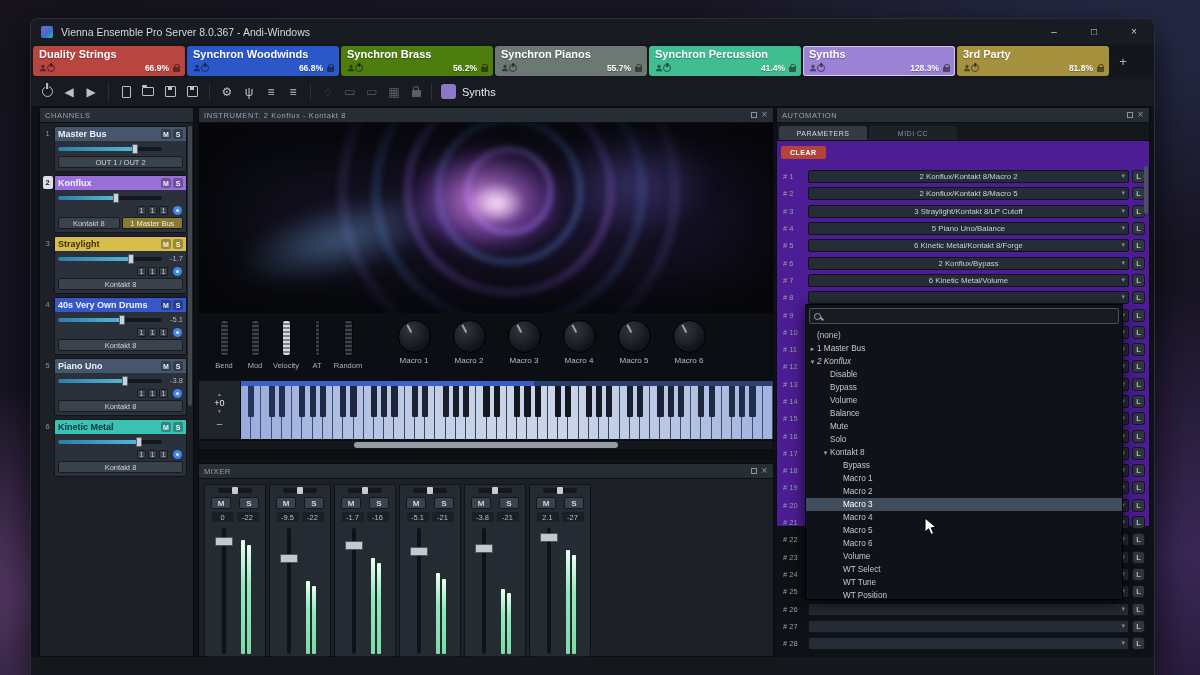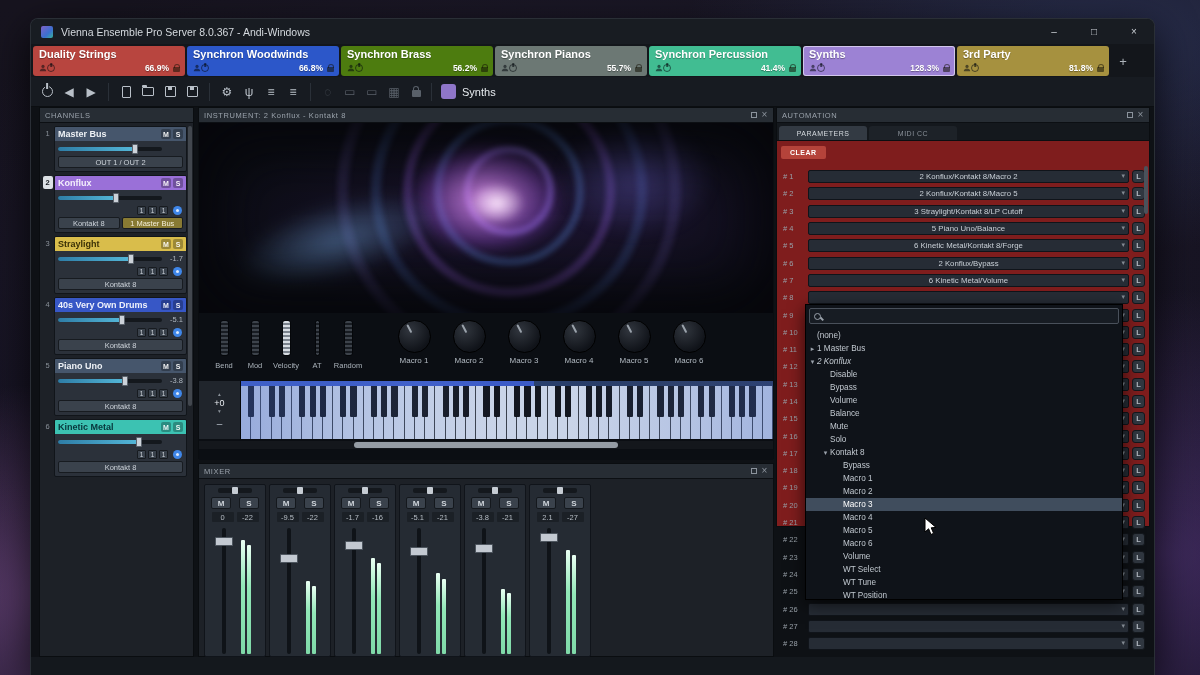--- a/index.html
+++ b/index.html
@@ -126,21 +126,21 @@
 .ms{display:flex;gap:8px;margin-bottom:3px}
 .msb{width:20px;height:12px;background:#3a424c;border:1px solid #14181d;border-radius:2px;color:#ced4da;font-size:8px;font-weight:bold;display:flex;align-items:center;justify-content:center}
 .nums{display:flex;gap:3px;margin-bottom:4px}
 .num{min-width:22px;height:10px;background:#1b2026;border-radius:1px;color:#b6bdc5;font-size:7.5px;display:flex;align-items:center;justify-content:center}
 .farea{position:relative;width:100%;flex:1}
 .ftrack{position:absolute;left:17px;top:2px;bottom:2px;width:4px;background:#0f1318;border-radius:2px;display:block}
 .fhandle{position:absolute;left:10px;width:18px;height:9px;background:#c3c9d1;border-radius:1px;border:1px solid #4e565f;z-index:2;display:block}
 .meter{position:absolute;bottom:2px;width:4px;border-radius:1px;background:linear-gradient(180deg,#eafff3,#92e8b8 40%,#7fd9a8);display:block}
 .meter.ml{left:36px}.meter.mr{left:42px}
 
-.autopanel{left:745px;top:0;width:374px;height:420px;background:#7f1d1d}
+.autopanel{left:745px;top:0;width:374px;height:420px;background:#4c1d95}
 .auto-tabs{height:18px;background:#14181d;display:flex;align-items:flex-end;padding:3px 0 0 2px;gap:2px;border-bottom:1px solid #0b0e11}
 .atab{width:88px;height:14px;display:flex;align-items:center;justify-content:center;font-size:7px;letter-spacing:.5px;color:#8a9199;background:#1d2228;border-radius:3px 3px 0 0}
 .atab.active{background:#333a43;color:#d6dbe0}
 .aclear-row{height:23px;display:flex;align-items:center;padding-left:4px}
 .aclear{background:#b5433a;color:#fff;font-size:7px;font-weight:bold;letter-spacing:.5px;padding:3px 9px;border-radius:2px}
 .arows{position:relative;height:494px;overflow:hidden;padding-top:4px}
 .arow{height:17.3px;display:flex;align-items:center;padding:0 4px 0 6px;gap:3px}
 .anum{width:22px;font-size:7.5px;color:#98a0a8;white-space:nowrap}
 .asel{flex:1;height:13px;background:#262c35;border:1px solid #10141a;border-radius:2px;position:relative;display:flex;align-items:center;justify-content:center}
 .aval{font-size:7.8px;color:#c8cfd6;white-space:nowrap;overflow:hidden;padding:0 8px}

